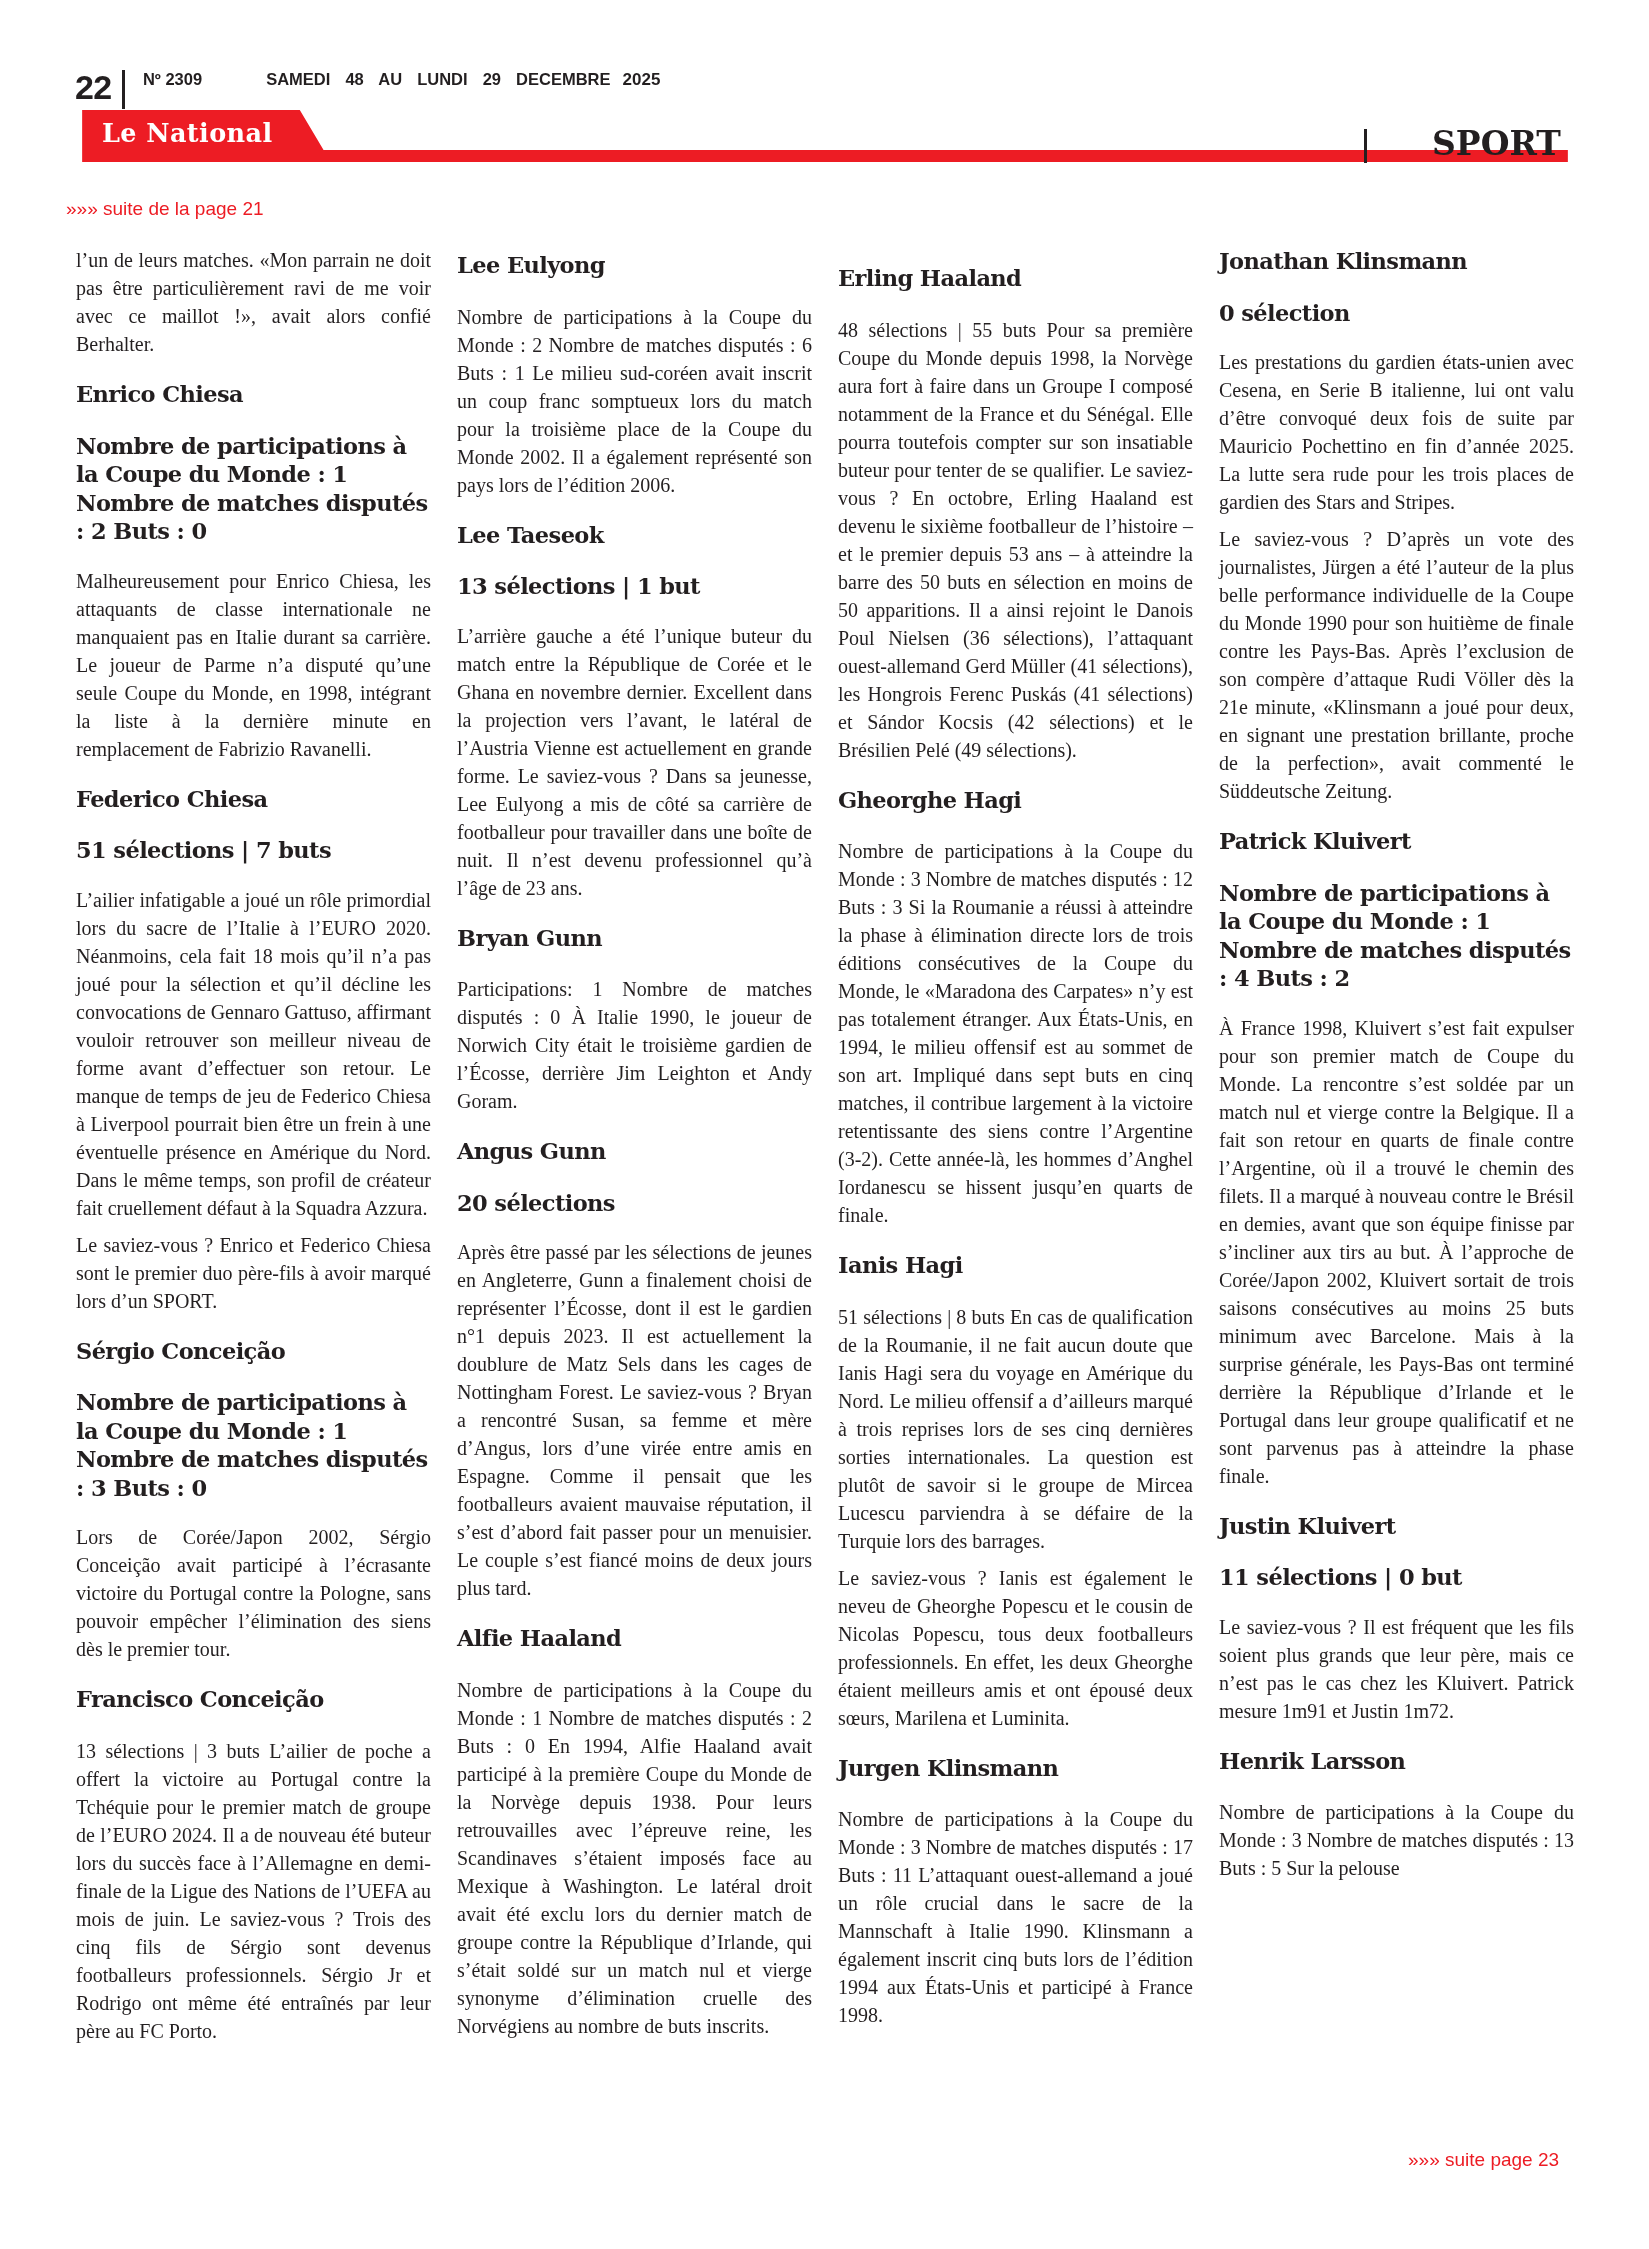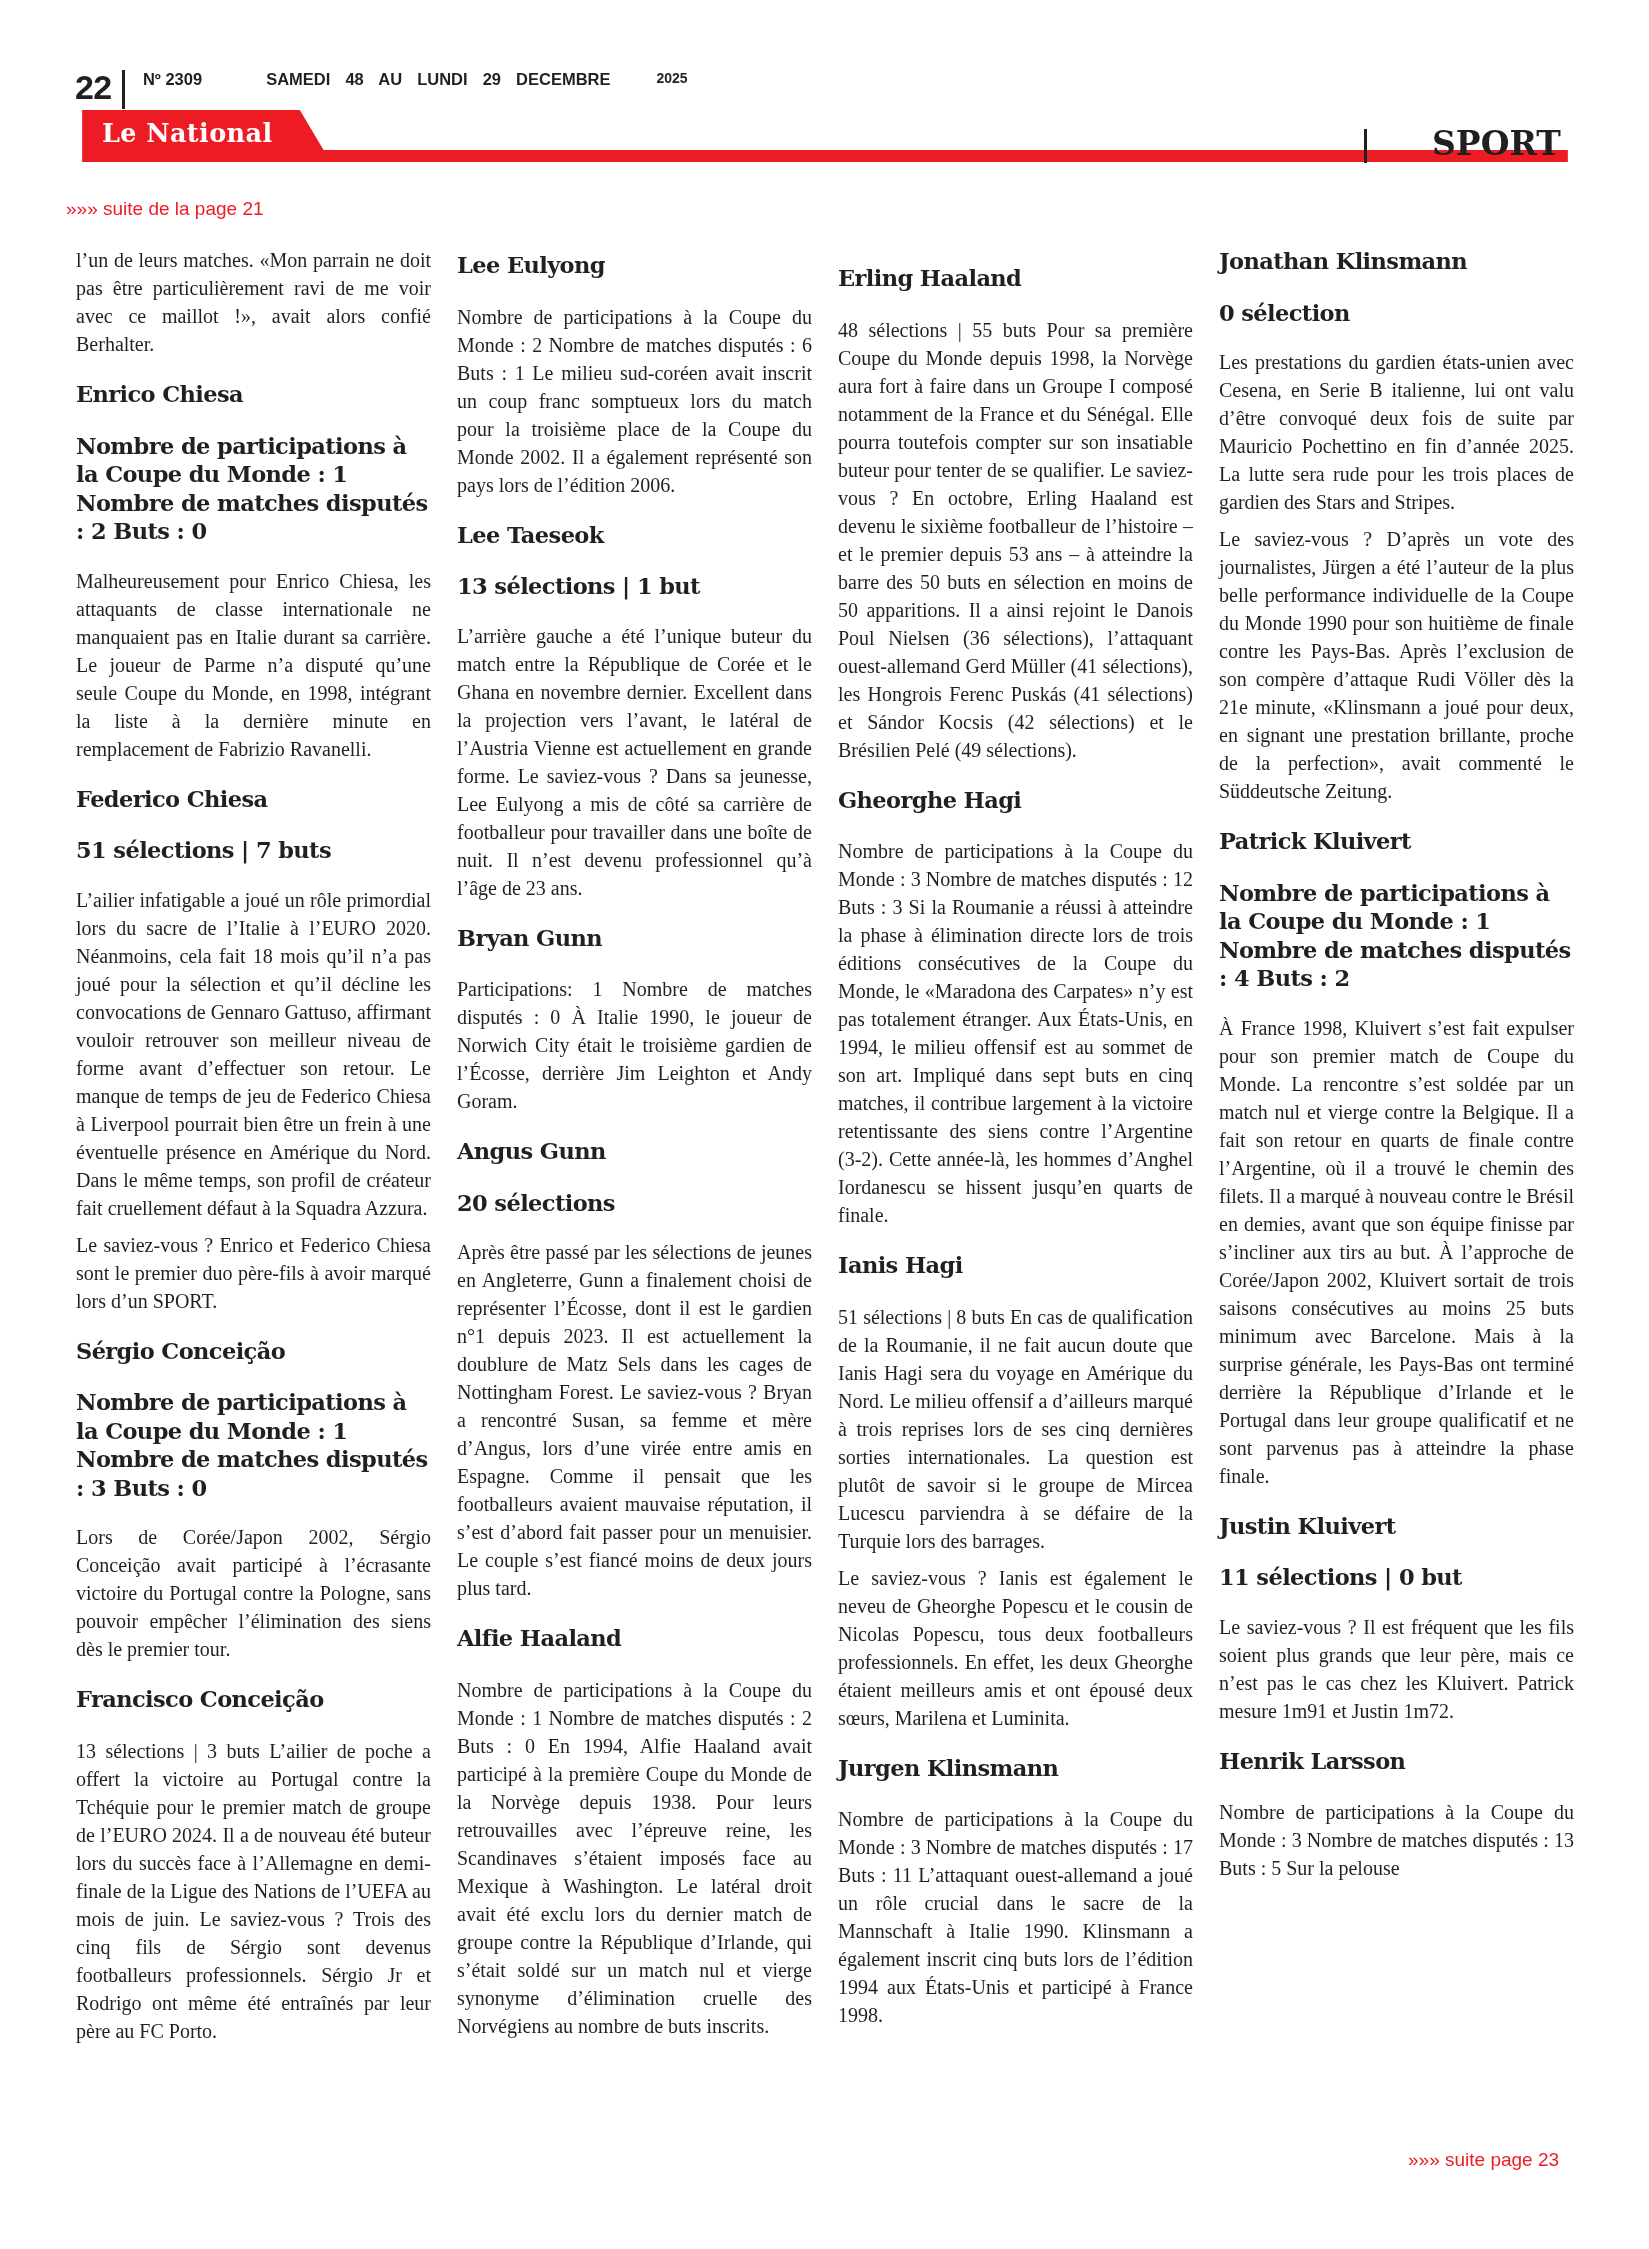--- a/index.html
+++ b/index.html
@@ -3,21 +3,21 @@
 <meta charset="utf-8">
 <style>
   html, body { margin: 0; padding: 0; background: #ffffff; }
   body { width: 1650px; height: 2250px; position: relative; overflow: hidden; color: #231f20; }
 
   .topline { position: absolute; left: 75px; top: 70px; height: 42px; display: flex; font-family: "Liberation Sans", sans-serif; font-weight: bold; }
   .page-num { font-size: 34px; letter-spacing: -0.7px; line-height: 1; }
   .vbar { width: 3px; height: 39px; background: #231f20; margin: 0 18px 0 10.5px; }
   .issue { font-size: 16.5px; }
   .date { font-size: 16.5px; margin-left: 64px; word-spacing: 10.5px; }
-  .year { font-size: 14px; margin-left: 46px; }
+  .year { font-size: 17px; margin-left: 12px; }
 
   .band { position: absolute; left: 75px; top: 110px; width: 1500px; height: 52px; }
   .band svg { position: absolute; left: 0; top: 0; }
   .brand { position: absolute; left: 27px; top: 7.5px; font-family: "DejaVu Serif", serif; font-weight: bold; color: #ffffff; font-size: 25.5px; letter-spacing: 0.4px; }
   .section-sep { position: absolute; left: 1364px; top: 129px; width: 3px; height: 34px; background: #231f20; }
   .section { position: absolute; left: 1432px; top: 124px; font-family: "DejaVu Serif", serif; font-weight: bold; font-size: 33px; color: #231f20; }
 
   .cont-from { position: absolute; left: 66px; top: 198px; font-family: "Liberation Sans", sans-serif; font-size: 19px; color: #ed1c24; }
   .cont-to { position: absolute; left: 1408px; top: 2149px; font-family: "Liberation Sans", sans-serif; font-size: 19px; color: #ed1c24; }
 

